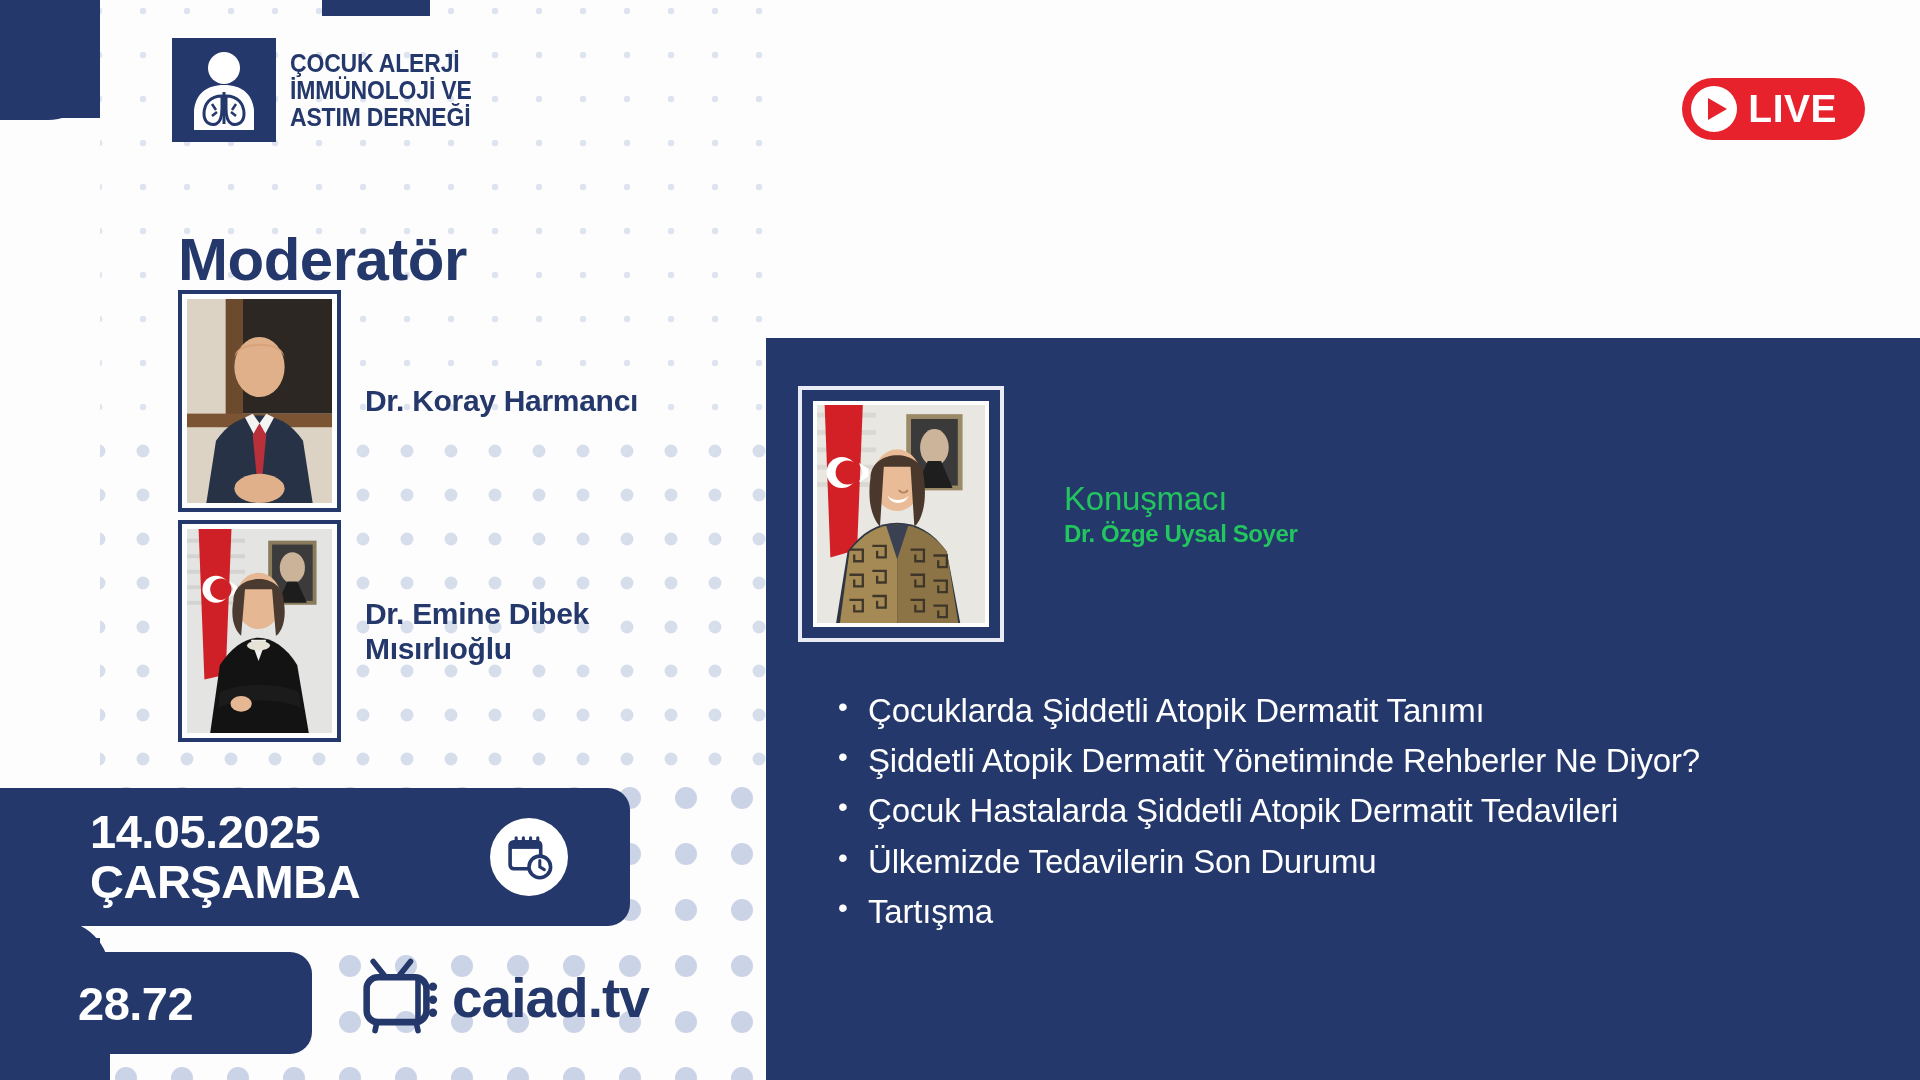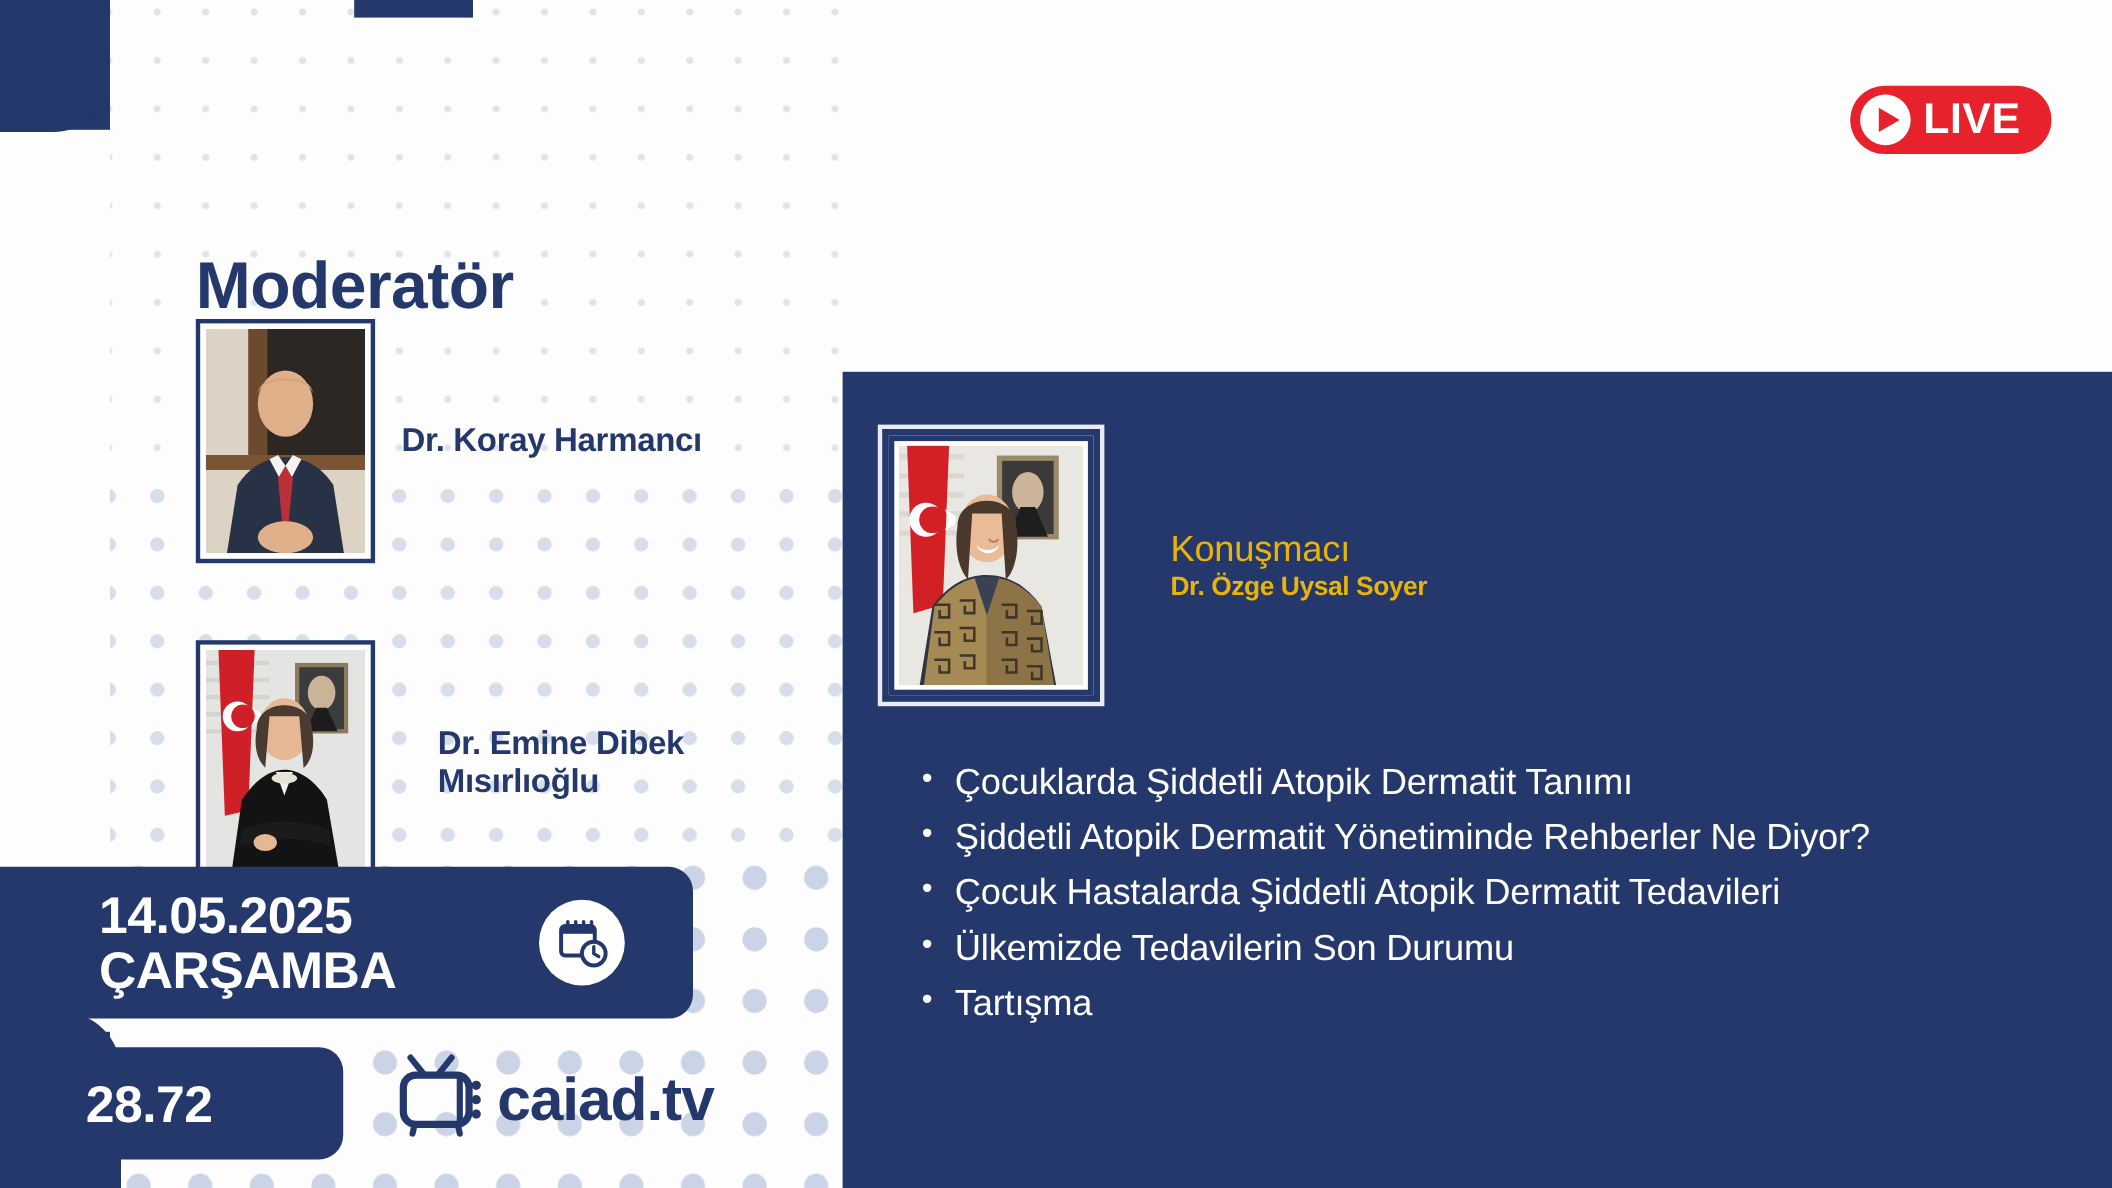--- a/index.html
+++ b/index.html
@@ -106,21 +106,21 @@
     font-size: 60px;
     font-weight: bold;
     letter-spacing: -0.5px;
   }
   .person {
     position: absolute;
     display: flex;
     align-items: center;
   }
   .person-1 { left: 178px; top: 290px; }
-  .person-2 { left: 178px; top: 582px; gap: 33px; }
+  .person-2 { left: 178px; top: 520px; }
 
   .frame {
     width: 163px;
     height: 222px;
     border: 4px solid #24386b;
     background: #ffffff;
     padding: 5px;
     box-sizing: border-box;
     flex: none;
   }
@@ -289,21 +289,21 @@
     box-sizing: border-box;
   }
   .speaker-frame-inner {
     width: 100%;
     height: 100%;
     overflow: hidden;
     position: relative;
   }
   .speaker-labels {
     margin-left: 60px;
-    color: #eab308;
+    color: #22c55e;
   }
   .speaker-role {
     font-size: 33px;
     font-weight: normal;
     letter-spacing: -0.2px;
     margin-bottom: 2px;
   }
   .speaker-name {
     font-size: 24px;
     font-weight: bold;
@@ -364,20 +364,35 @@
     <rect x="96" y="430" width="672" height="360" fill="url(#dotsMed)" opacity="0.7"></rect>
     <rect x="96" y="780" width="672" height="300" fill="url(#dotsBig)" opacity="0.9"></rect>
   </svg>
 
   <div class="shape-left-bar"></div>
   <div class="shape-left-bar-mask"></div>
   <div class="shape-top-left"></div>
   <div class="shape-bottom-left"></div>
   <div class="shape-top-tab"></div>
 
+  <div class="logo-wrap">
+    <div class="logo-mark">
+      <svg viewBox="0 0 104 104" width="104" height="104">
+        <circle cx="52" cy="30" r="16" fill="#ffffff"></circle>
+        <path d="M52 47 C34 47 24 56 22 72 L22 92 L82 92 L82 72 C80 56 70 47 52 47 Z" fill="#ffffff"></path>
+        <path d="M52 54 L52 86" stroke="#24386b" stroke-width="3" fill="none"></path>
+        <path d="M50 58 C38 58 32 66 32 76 C32 84 38 88 44 86 C49 84 50 76 50 70 Z" fill="none" stroke="#24386b" stroke-width="3"></path>
+        <path d="M54 58 C66 58 72 66 72 76 C72 84 66 88 60 86 C55 84 54 76 54 70 Z" fill="none" stroke="#24386b" stroke-width="3"></path>
+        <path d="M40 66 L44 72 M40 78 L45 74 M64 66 L60 72 M64 78 L59 74" stroke="#24386b" stroke-width="2.5" fill="none"></path>
+      </svg>
+    </div>
+    <div class="logo-text">ÇOCUK ALERJİ
+İMMÜNOLOJİ VE
+ASTIM DERNEĞİ</div>
+  </div>
 
 
   <div class="live-badge">
     <span class="live-play">
       <svg viewBox="0 0 46 46" width="46" height="46">
         <polygon points="17,12 36,23 17,34" fill="#e8222c"></polygon>
       </svg>
     </span>
     <span class="live-text">LIVE</span>
   </div>

